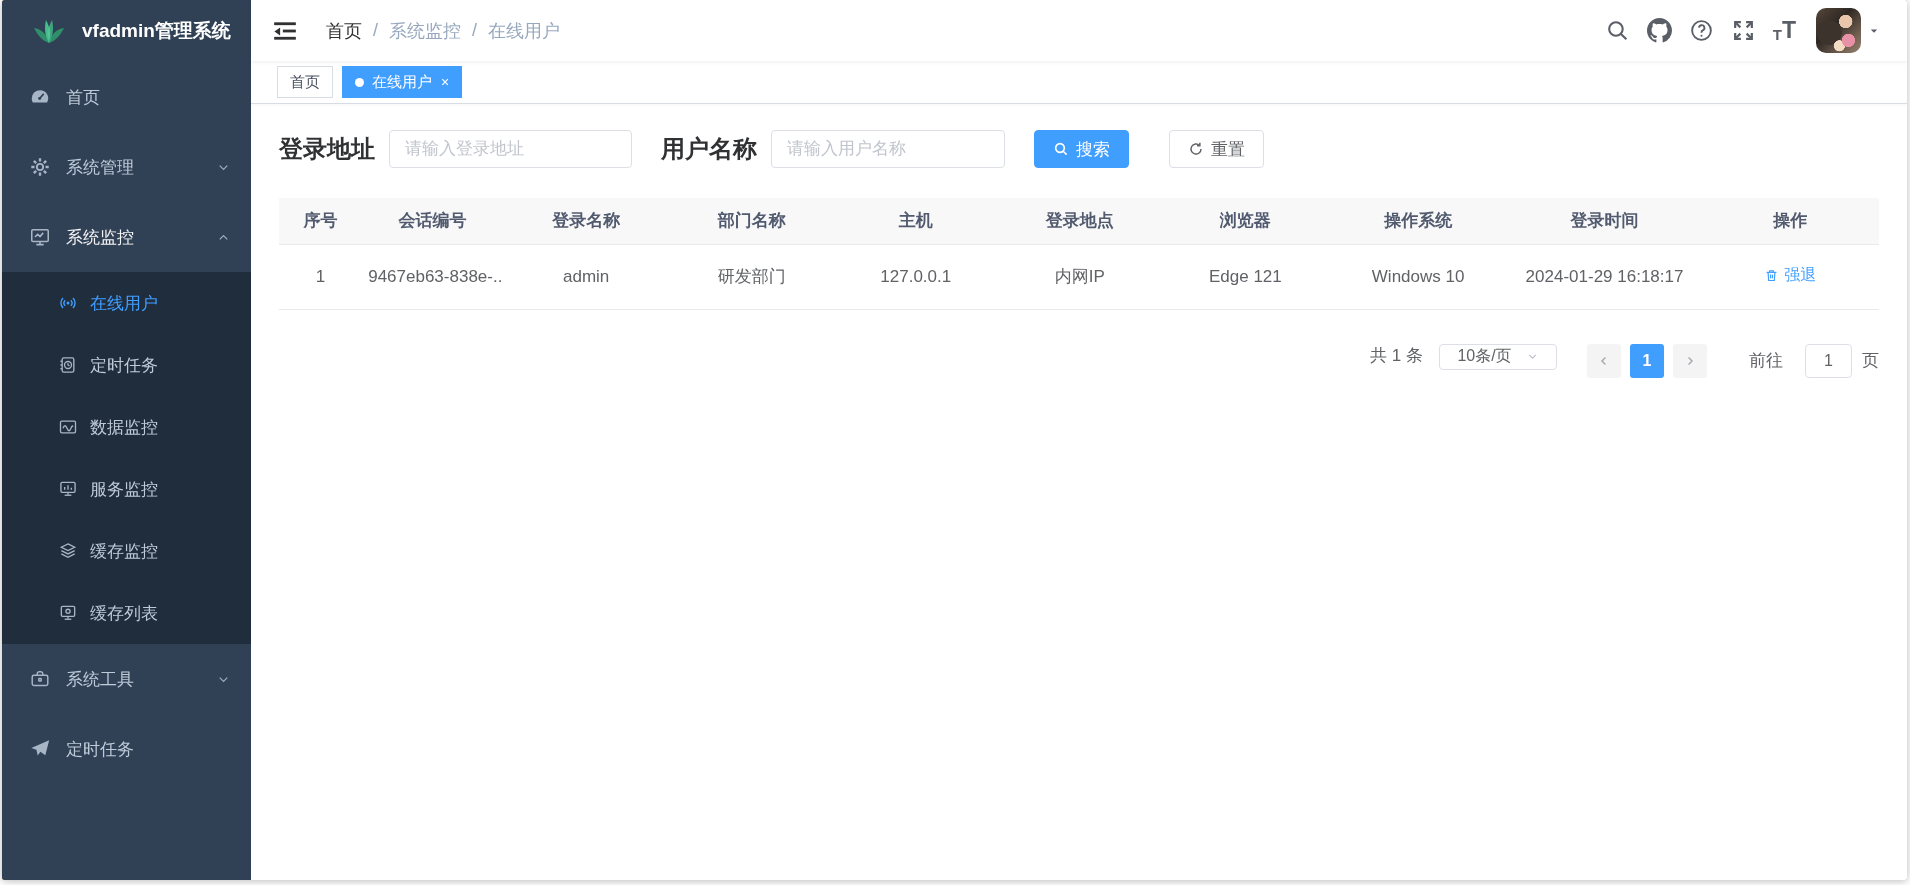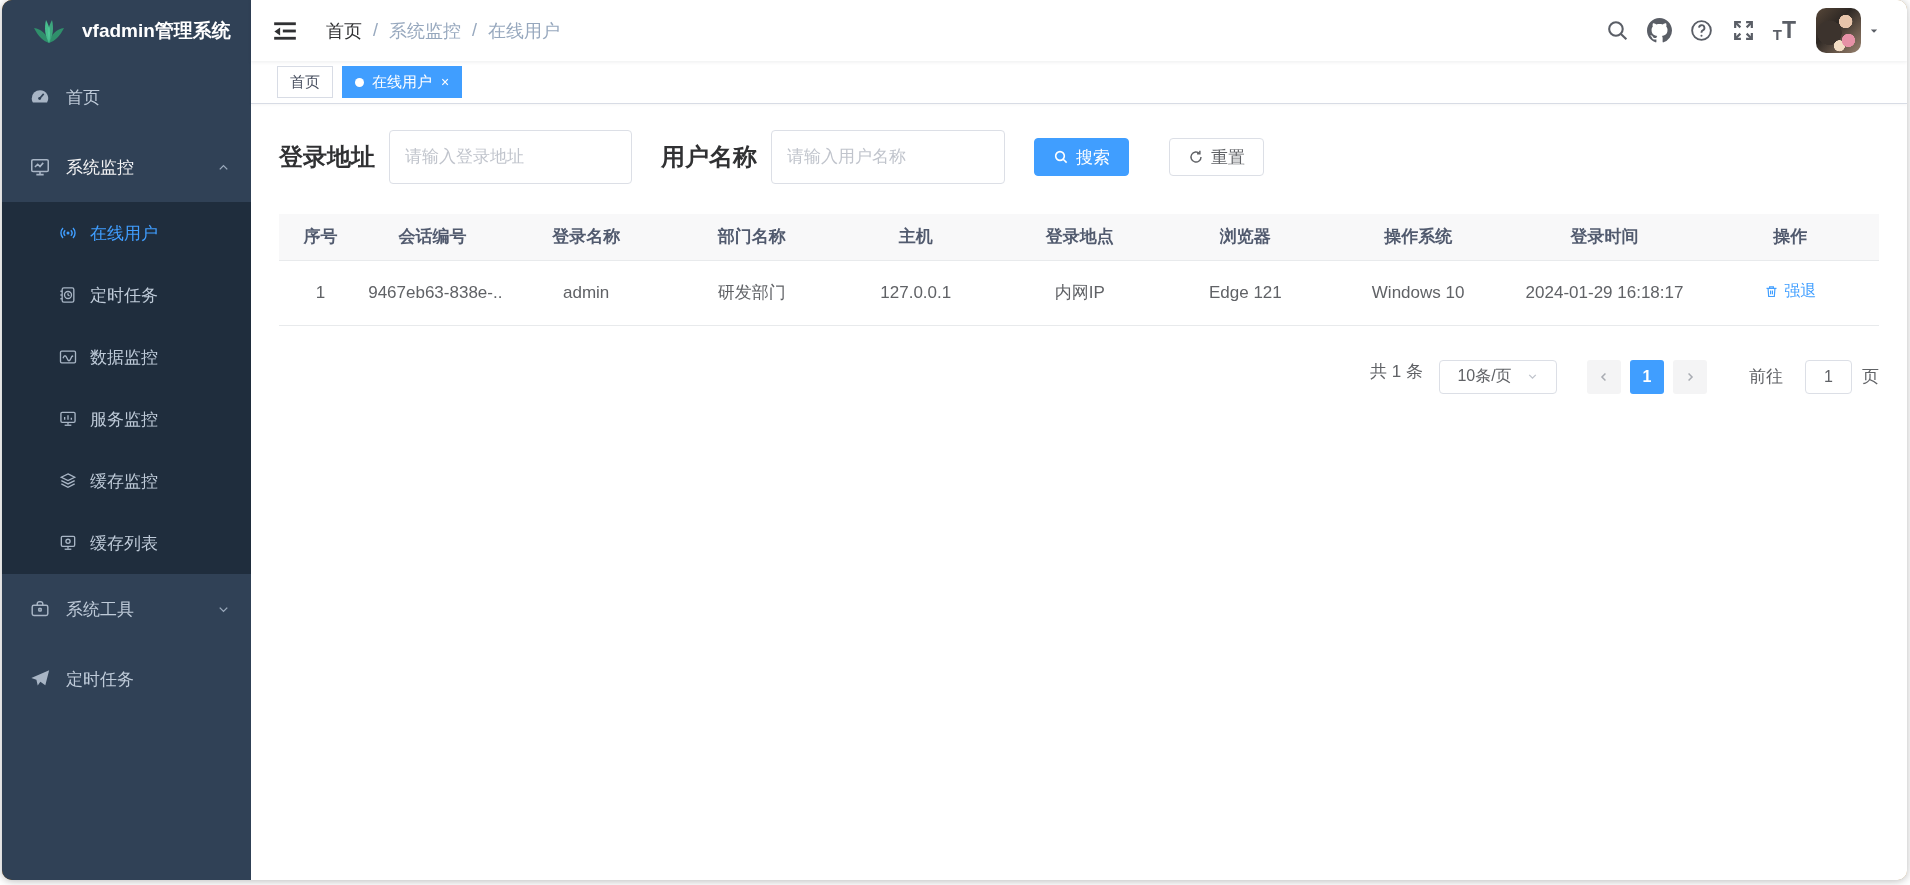--- a/index.html
+++ b/index.html
@@ -1,18 +1,18 @@
 <!DOCTYPE html>
 <html><head>
 <meta charset="utf-8">
 <style>
   * { box-sizing: border-box; }
   html,body { margin:0; padding:0; background:#fff; width:1910px; height:885px; overflow:hidden;
     font-family:"Liberation Sans","DejaVu Sans",sans-serif; }
-  .app { position:absolute; top:0; left:2px; right:3px; bottom:5px; border-radius:10px;
+  .app { position:absolute; top:0; left:2px; right:3px; bottom:5px; border-radius:3px;
     overflow:hidden; box-shadow:0 1px 8px rgba(0,0,0,.28); display:flex; background:#a16207; }
 
   
   .sidebar { width:249px; flex-shrink:0; background:#304156; display:flex; flex-direction:column; }
   .logo { height:62px; display:flex; align-items:center; padding-left:30px; }
   .logo svg { width:34px; height:30px; }
   .logo-title { color:#fff; font-size:19px; font-weight:bold; margin-left:16px; white-space:nowrap; }
   .menu-item { height:70px; display:flex; align-items:center; padding-left:27px; color:#bfcbd9;
     font-size:17px; cursor:pointer; position:relative; }
   .menu-item .mi, .sub-item .mi { width:22px; height:22px; margin-right:15px; color:#a8b5c5; flex-shrink:0; }
@@ -55,42 +55,42 @@
     background:#fff; padding:0 12px; font-size:15px; color:#495060; cursor:pointer; margin-right:9px; }
   .tag.active { background:#409eff; border-color:#409eff; color:#fff; }
   .tag-dot { width:9px; height:9px; border-radius:50%; background:#fff; margin-right:8px; }
   .tag-close { margin-left:9px; font-size:14px; line-height:1; cursor:pointer; }
 
   
   .content { flex:1; padding:26px 28px 0 28px; background:#fff; }
   .search-row { display:flex; align-items:center; margin-bottom:30px; }
   .f-label { font-size:24px; font-weight:bold; color:#303133; margin-right:14px; white-space:nowrap; }
   .f-group2 { margin-left:29px; }
-  .f-input { width:243px; height:54px; border:1px solid #dcdfe6; border-radius:4px; padding:0 15px;
+  .f-input { width:243px; height:38px; border:1px solid #dcdfe6; border-radius:4px; padding:0 15px;
     font-size:17px; color:#606266; outline:none; background:#fff; }
   .f-input::placeholder { color:#c0c4cc; }
   .f-input.w2 { width:234px; }
   .btn { height:38px; border-radius:4px; font-size:17px; display:inline-flex; align-items:center;
     gap:7px; padding:0 18px; cursor:pointer; border:1px solid #dcdfe6; background:#fff; color:#606266; }
   .btn svg { width:16px; height:16px; }
   .btn-primary { background:#409eff; border-color:#409eff; color:#fff; margin-left:29px; }
   .btn-plain { margin-left:40px; }
 
   table { width:100%; border-collapse:collapse; table-layout:fixed; }
   thead th { background:#f8f8f9; height:46px; font-size:17px; color:#515a6e; font-weight:bold;
     border-bottom:1px solid #e8eaec; text-align:center; padding:0 6px;font-family:Liberation Mono, monospace; }
   tbody td { height:65px; font-size:17px; color:#606266; border-bottom:1px solid #e8eaec;
     text-align:center; padding:0 6px; white-space:nowrap; overflow:hidden; }
   .op-link { color:#409eff; cursor:pointer; display:inline-flex; align-items:center; gap:5px; font-size:16px; }
   .op-link svg { width:15px; height:15px; }
 
   .pagination { display:flex; align-items:flex-start; justify-content:flex-end; margin-top:34px;
     font-size:17px; color:#606266; }
   .pg-total { margin-right:16px; font-weight:400; }
-  .page-select { width:118px; height:34px; border:1px solid #dcdfe6; border-radius:4px;
+  .page-select { width:118px; height:26px; border:1px solid #dcdfe6; border-radius:4px;
     display:flex; align-items:center; justify-content:center; gap:14px; color:#606266;
     font-size:16px; cursor:pointer; background:#fff; }
   .page-select svg { width:13px; height:13px; color:#c0c4cc; }
   .pg-btn { width:34px; height:34px; background:#f4f4f5; border-radius:3px; display:flex;
     align-items:center; justify-content:center; color:#a8abb2; cursor:pointer; }
   .pg-btn svg { width:14px; height:14px; }
   .pg-prev { margin-left:30px; }
   .pg-num { width:34px; height:34px; background:#409eff; color:#fff; border-radius:3px;
     display:flex; align-items:center; justify-content:center; font-weight:bold; font-size:16px;
     margin:0 9px; cursor:pointer; }
@@ -118,20 +118,39 @@
 
     <div class="menu-item">
       <svg class="mi" viewBox="0 0 24 24">
         <path d="M12 4.5a9 9 0 0 0-9 9c0 1.7.5 3.3 1.3 4.6h15.4A9 9 0 0 0 12 4.5z" fill="currentColor"></path>
         <line x1="11.6" y1="13.6" x2="16" y2="8.6" stroke="#304156" stroke-width="1.8"></line>
         <circle cx="11.6" cy="13.6" r="1.6" fill="#304156"></circle>
       </svg>
       <span>首页</span>
     </div>
 
+    <div class="menu-item">
+      <svg class="mi" viewBox="0 0 24 24" fill="none" stroke="currentColor" stroke-width="2">
+        <circle cx="12" cy="12" r="3.4"></circle>
+        <g stroke-width="2.6">
+          <line x1="12" y1="2.5" x2="12" y2="6"></line>
+            <line x1="12" y1="18" x2="12" y2="21.5"></line>
+          <line x1="2.5" y1="12" x2="6" y2="12"></line>
+            <line x1="18" y1="12" x2="21.5" y2="12"></line>
+          <line x1="5.3" y1="5.3" x2="7.8" y2="7.8"></line>
+            <line x1="16.2" y1="16.2" x2="18.7" y2="18.7"></line>
+          <line x1="5.3" y1="18.7" x2="7.8" y2="16.2"></line>
+            <line x1="16.2" y1="7.8" x2="18.7" y2="5.3"></line>
+        </g>
+      </svg>
+      <span>系统管理</span>
+      <svg class="chev" viewBox="0 0 24 24" fill="none" stroke="currentColor" stroke-width="2.2">
+          <polyline points="6 9 12 15 18 9"></polyline>
+        </svg>
+    </div>
 
     <div class="menu-item bright">
       <svg class="mi" viewBox="0 0 24 24" fill="none" stroke="currentColor" stroke-width="1.7">
         <rect x="3" y="4" width="18" height="13" rx="1.5"></rect>
         <polyline points="6.5 12 9.5 9 12 11.5 15.5 7.5"></polyline>
         <line x1="12" y1="17" x2="12" y2="20"></line>
           <line x1="8" y1="20.3" x2="16" y2="20.3"></line>
       </svg>
       <span>系统监控</span>
       <svg class="chev" viewBox="0 0 24 24" fill="none" stroke="currentColor" stroke-width="2.2">

